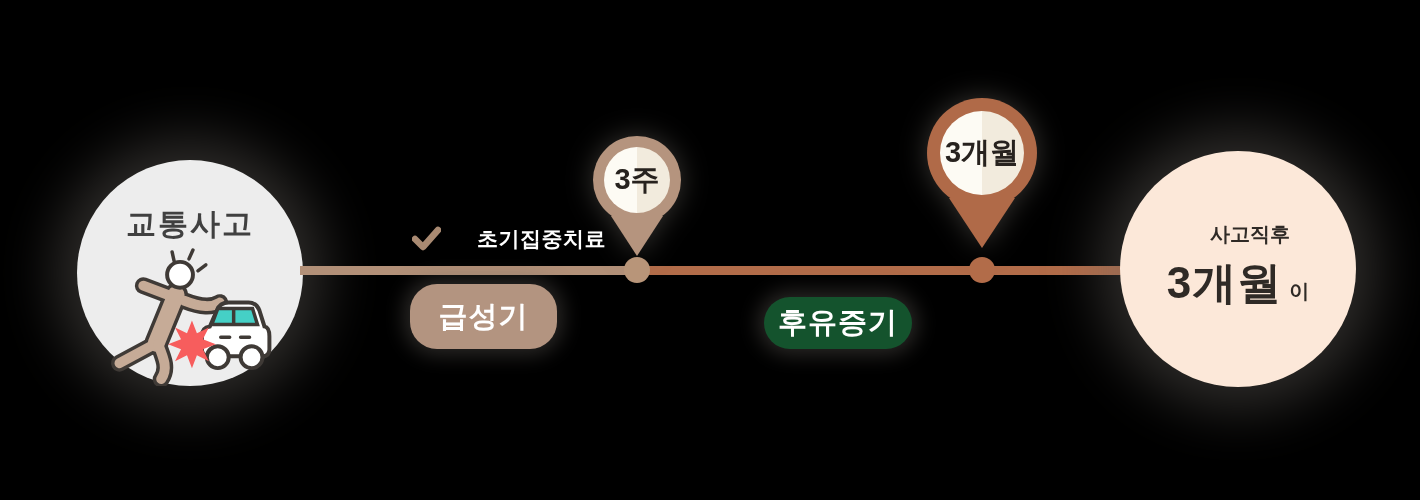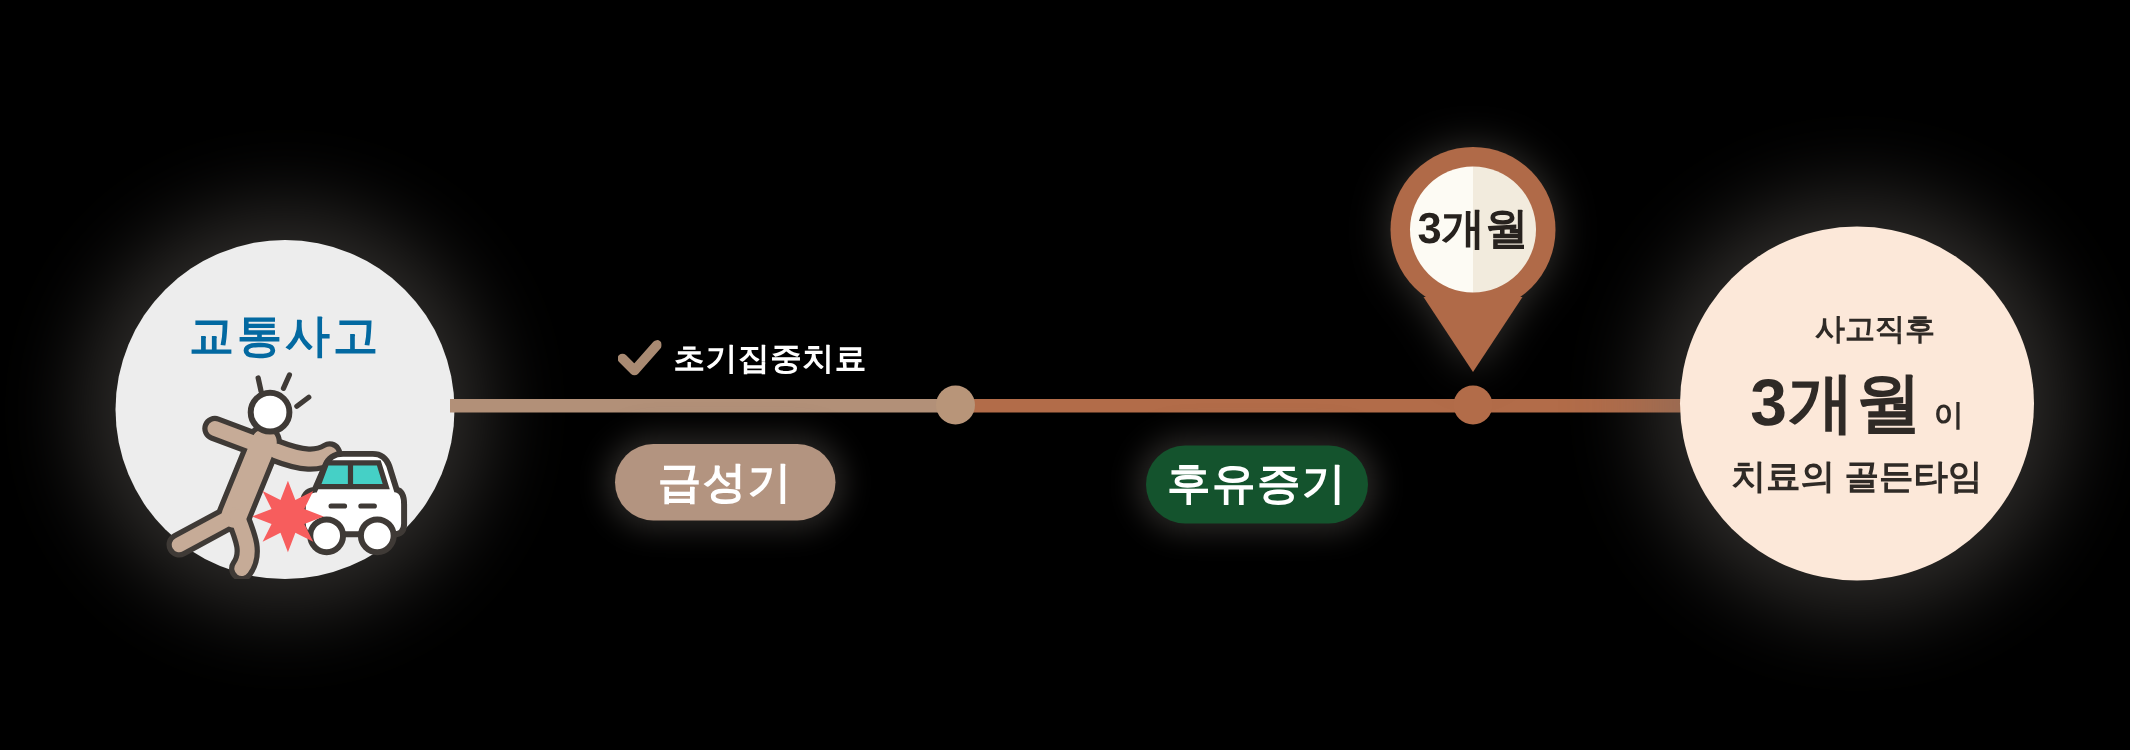--- a/index.html
+++ b/index.html
@@ -9,21 +9,21 @@
   }
 
   
   .node-circle { position:absolute; border-radius:50%;
     display:flex; flex-direction:column; align-items:center;
     box-shadow:0 0 55px 22px rgba(110,105,100,0.42); }
   .left-circle  { left:77px;  top:160px; width:226px; height:226px; background:#ededed; }
   .right-circle { left:1120px; top:151px; width:236px; height:236px; background:#fce8d9;
     justify-content:center; }
 
-  .left-title { margin-top:44px; font-size:30px; font-weight:bold; color:#0369a1; letter-spacing:2px; }
+  .left-title { margin-top:44px; font-size:30px; font-weight:bold; color:#404040; letter-spacing:2px; }
   .crash-svg { margin-top:0px; margin-left:-10px; }
 
   .rc-line1 { font-size:20px; font-weight:bold; color:#2f2a26;margin-left:24px; }
   .rc-line2 { display:flex; align-items:baseline; margin:6px 0 4px 0; }
   .rc-big   { font-size:44px; font-weight:bold; color:#2f2a26; letter-spacing:1px; }
   .rc-particle { font-size:20px; font-weight:bold; color:#2f2a26; margin-left:7px; }
   .rc-line3 { font-size:23px; font-weight:bold; color:#2f2a26; }
 
   
   .tl-seg { position:absolute; top:266px; height:9px; }
@@ -45,31 +45,31 @@
   .pin-3w .pin-circle { width:88px; height:88px; background:#b5947e; }
   .pin-3w .pin-inner { width:66px; height:66px; font-size:29px; }
   .pin-3w .pin-tail { border-top:40px solid #b5947e; }
   .pin-3m { left:927px; top:98px; width:110px; }
   .pin-3m .pin-circle { width:110px; height:110px; background:#b06a48; }
   .pin-3m .pin-inner { width:84px; height:84px; font-size:29px; }
   .pin-3m .pin-tail { margin-top:-10px; border-left:33px solid transparent;
     border-right:33px solid transparent; border-top:50px solid #b06a48; }
 
   
-  .check-row { position:absolute; display:flex; align-items:center; z-index:2; }
+  .check-row { position:absolute; display:flex; align-items:center; z-index:2;gap:28px; }
   .check-row-1 { left:412px; top:225px; }
   .check-row-2 { left:752px; top:225px; }
   .check-icon { margin-right:8px; }
   .check-label { color:#ffffff; font-size:21px; font-weight:bold; letter-spacing:0.5px; }
 
   
   .badge { position:absolute; border-radius:27px; display:flex; align-items:center; justify-content:center;
     color:#ffffff; font-weight:bold; font-size:29px; letter-spacing:1px;
     box-shadow:0 0 20px 6px rgba(110,105,100,0.38); }
-  .badge-1 { left:410px; top:296px; width:147px; height:51px; background:#b39480; }
+  .badge-1 { left:410px; top:284px; width:147px; height:65px; background:#b39480; }
   .badge-2 { left:764px; top:297px; width:148px; height:52px; background:#14532d; }
 </style>
 </head>
 <body>
 
 <div class="stage">
 
   <div class="node-circle left-circle">
     <div class="left-title">교통사고</div>
     <svg class="crash-svg" width="178" height="142" viewBox="0 0 178 142">
@@ -110,20 +110,26 @@
 
       <polygon points="120,100 107,105 113,117 101,111 96,124 91,111 79,117 85,105 72,100 85,95 79,83 91,89 96,76 101,89 113,83 107,95" fill="#f75d5d"></polygon>
     </svg>
   </div>
 
   <div class="tl-seg seg-acute"></div>
   <div class="tl-seg seg-after"></div>
   <div class="tl-dot dot-1"></div>
   <div class="tl-dot dot-2"></div>
 
+  <div class="pin pin-3w">
+    <div class="pin-circle">
+      <div class="pin-inner">3주</div>
+    </div>
+    <div class="pin-tail"></div>
+  </div>
 
   <div class="pin pin-3m">
     <div class="pin-circle">
       <div class="pin-inner">3개월</div>
     </div>
     <div class="pin-tail"></div>
   </div>
 
   <div class="check-row check-row-1">
     <svg class="check-icon" width="29" height="26" viewBox="0 0 29 26">
@@ -135,16 +141,15 @@
 
   <div class="badge badge-1">급성기</div>
   <div class="badge badge-2">후유증기</div>
 
   <div class="node-circle right-circle">
     <div class="rc-line1">사고직후</div>
     <div class="rc-line2">
       <span class="rc-big">3개월</span>
       <span class="rc-particle">이</span>
     </div>
-    <div class="rc-line3">치료의 골든타임</div>
   </div>
 
 </div>
 
 </body></html>

